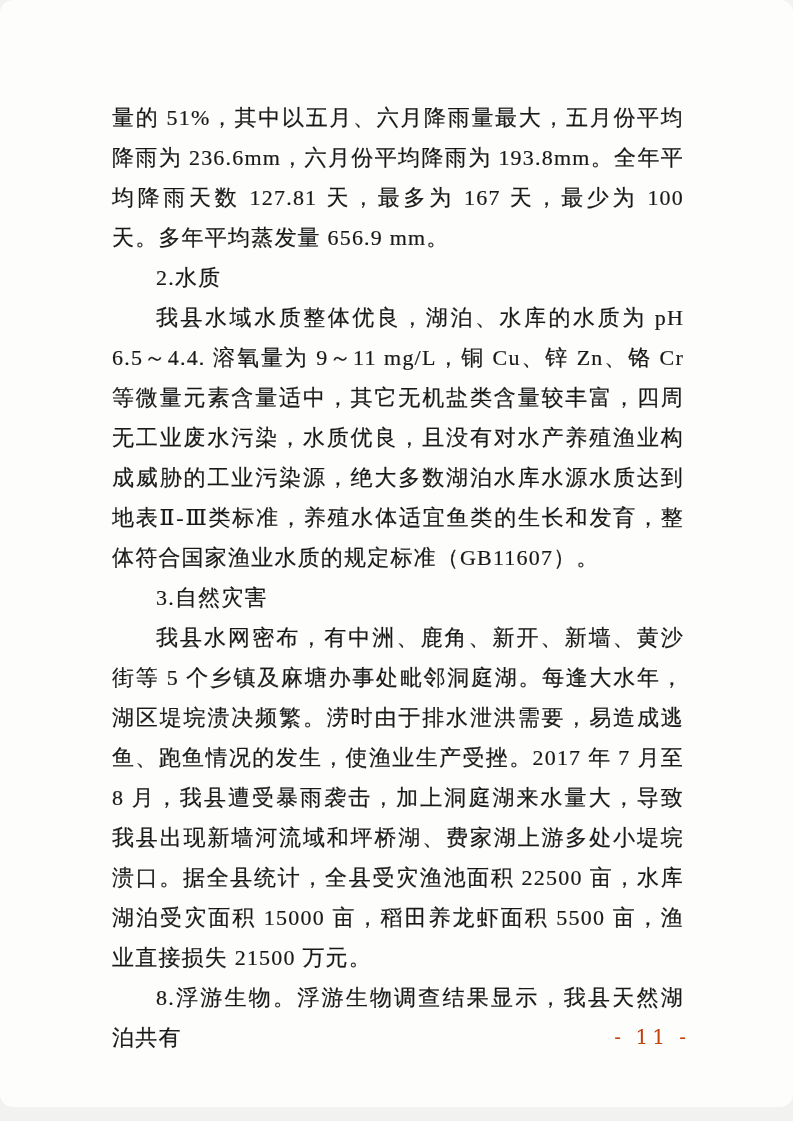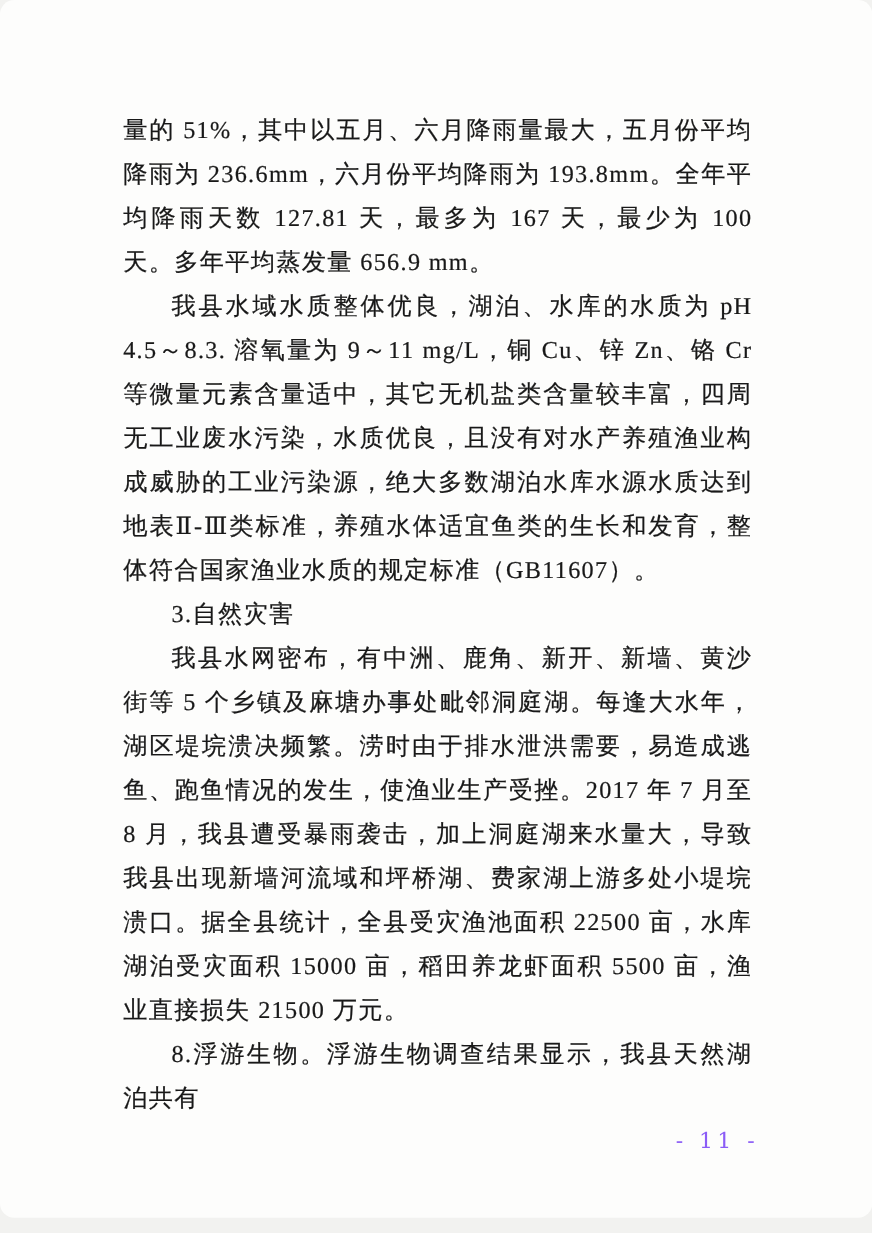--- a/index.html
+++ b/index.html
@@ -42,29 +42,30 @@
   .text-block p.indent {
     text-indent: 2em;
   }
   .page-number {
     position: absolute;
     right: 103px;
     top: 1022px;
     font-size: 20px;
     line-height: 30px;
     letter-spacing: 4px;
-    color: #8b5cf6;
+    color: #c2410c;
     font-family: "DejaVu Serif", "Liberation Serif", serif;
   }
 </style>
 </head>
 <body>
 
 <div class="page">
   <div class="text-block">
     <p>量的 51%，其中以五月、六月降雨量最大，五月份平均降雨为 236.6mm，六月份平均降雨为 193.8mm。全年平均降雨天数 127.81 天，最多为 167 天，最少为 100 天。多年平均蒸发量 656.9 mm。</p>
-    <p class="indent">我县水域水质整体优良，湖泊、水库的水质为 pH 4.5～8.3. 溶氧量为 9～11 mg/L，铜 Cu、锌 Zn、铬 Cr 等微量元素含量适中，其它无机盐类含量较丰富，四周无工业废水污染，水质优良，且没有对水产养殖渔业构成威胁的工业污染源，绝大多数湖泊水库水源水质达到地表Ⅱ-Ⅲ类标准，养殖水体适宜鱼类的生长和发育，整体符合国家渔业水质的规定标准（GB11607）。</p>
+    <p class="indent">2.水质</p>
+    <p class="indent">我县水域水质整体优良，湖泊、水库的水质为 pH 6.5～4.4. 溶氧量为 9～11 mg/L，铜 Cu、锌 Zn、铬 Cr 等微量元素含量适中，其它无机盐类含量较丰富，四周无工业废水污染，水质优良，且没有对水产养殖渔业构成威胁的工业污染源，绝大多数湖泊水库水源水质达到地表Ⅱ-Ⅲ类标准，养殖水体适宜鱼类的生长和发育，整体符合国家渔业水质的规定标准（GB11607）。</p>
     <p class="indent">3.自然灾害</p>
     <p class="indent">我县水网密布，有中洲、鹿角、新开、新墙、黄沙街等 5 个乡镇及麻塘办事处毗邻洞庭湖。每逢大水年，湖区堤垸溃决频繁。涝时由于排水泄洪需要，易造成逃鱼、跑鱼情况的发生，使渔业生产受挫。2017 年 7 月至 8 月，我县遭受暴雨袭击，加上洞庭湖来水量大，导致我县出现新墙河流域和坪桥湖、费家湖上游多处小堤垸溃口。据全县统计，全县受灾渔池面积 22500 亩，水库湖泊受灾面积 15000 亩，稻田养龙虾面积 5500 亩，渔业直接损失 21500 万元。</p>
     <p class="indent">8.浮游生物。浮游生物调查结果显示，我县天然湖泊共有</p>
   </div>
   <div class="page-number">- 11 -</div>
 </div>
 
 </body></html>

